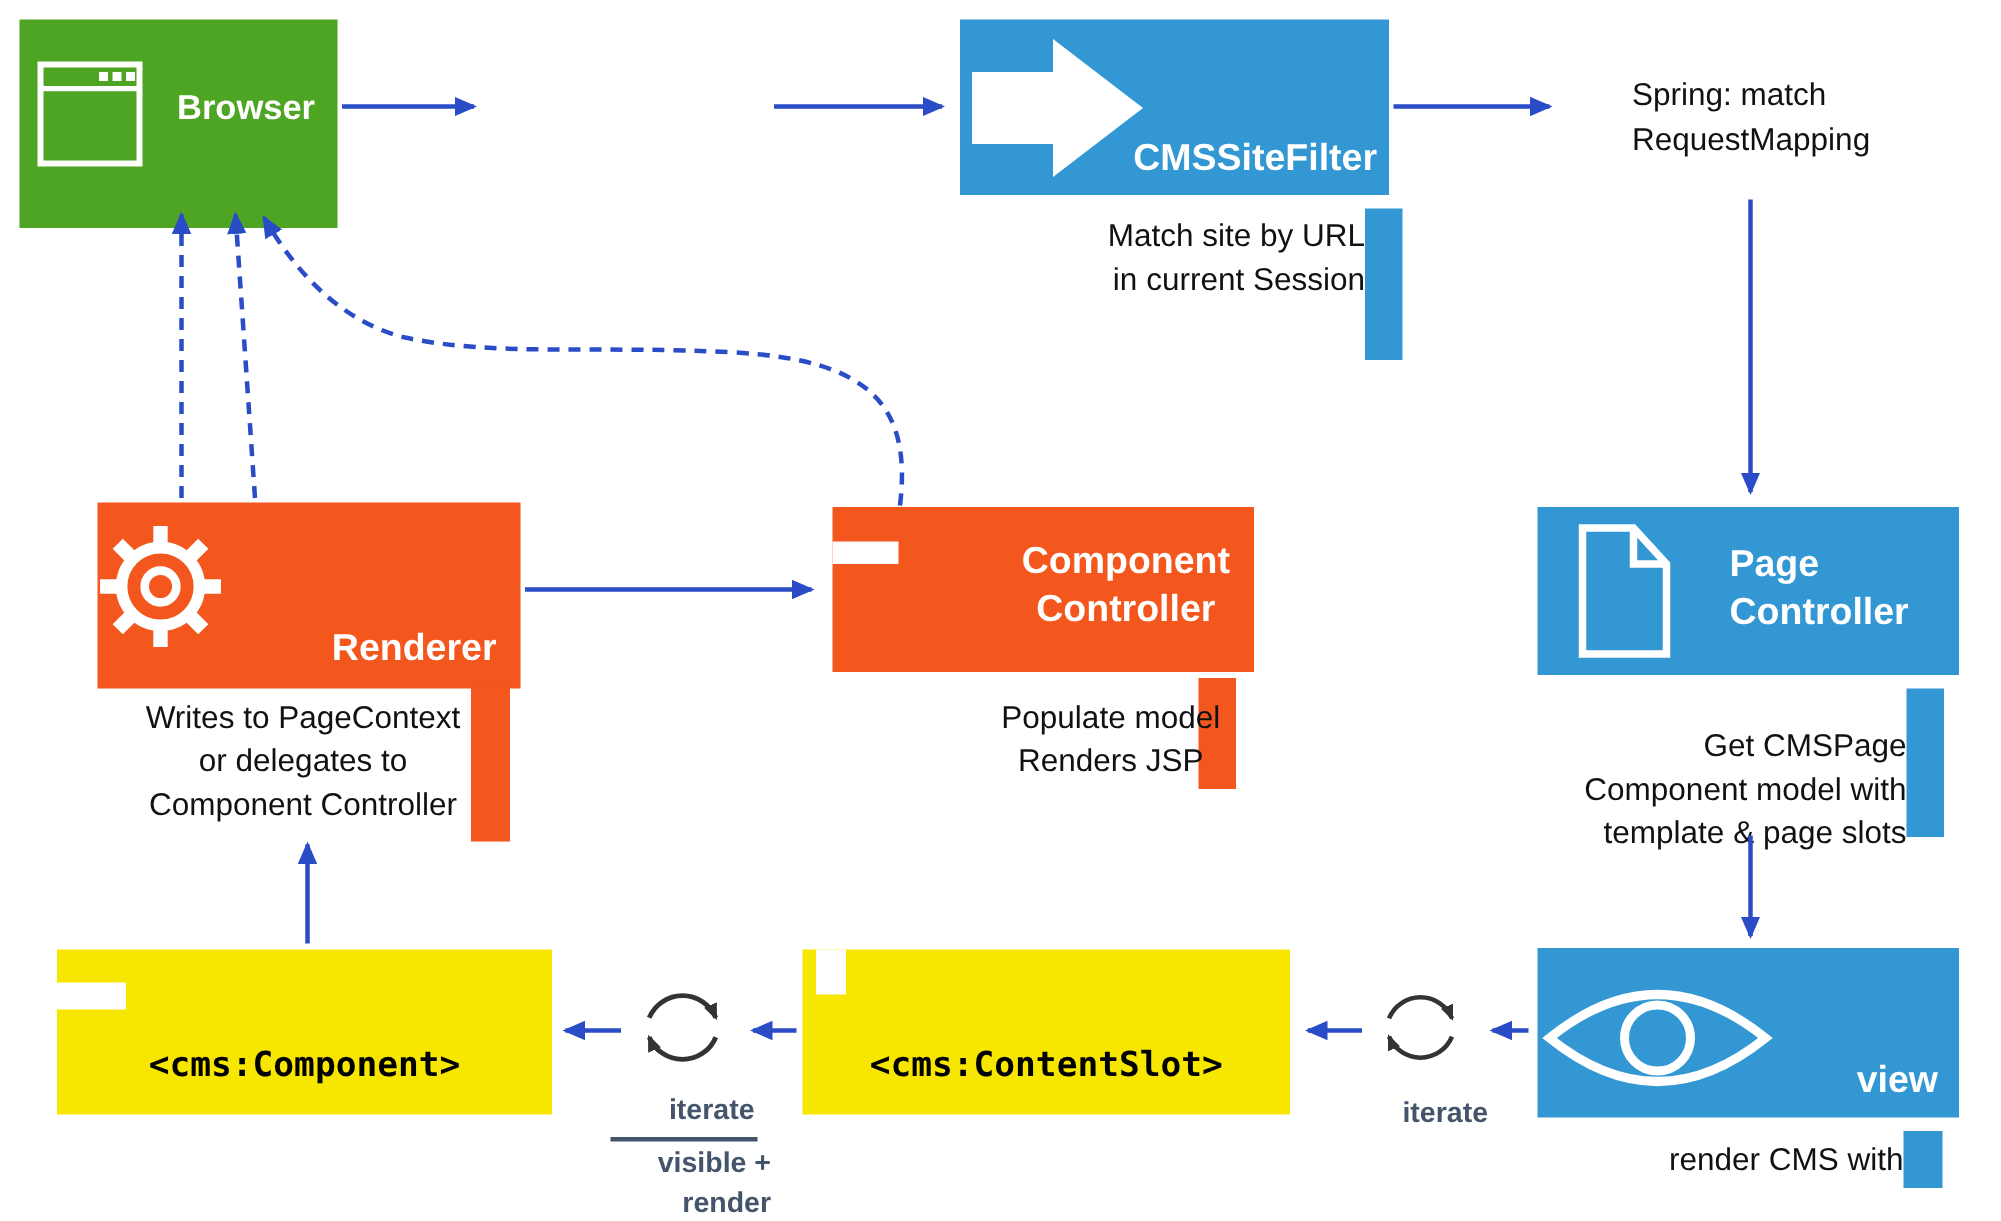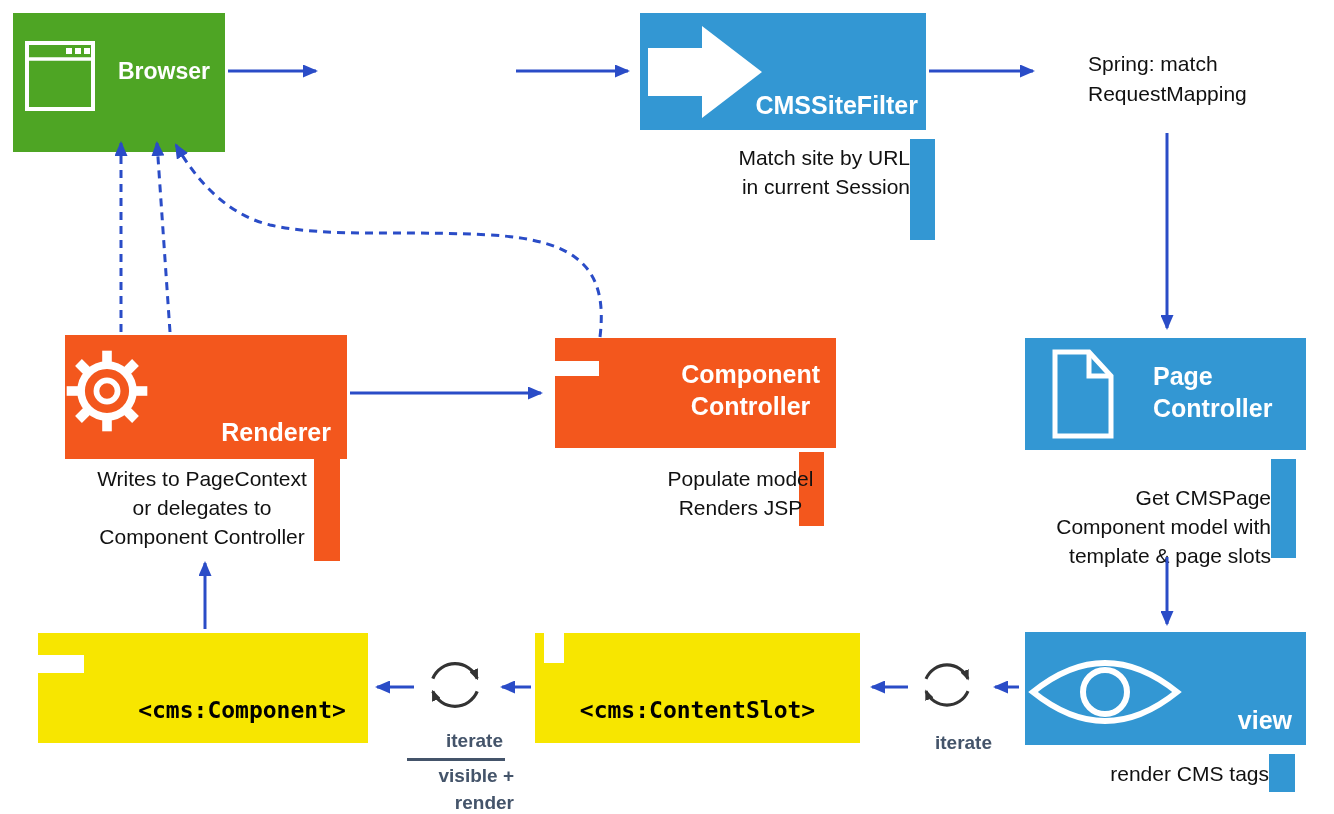--- a/index.html
+++ b/index.html
@@ -91,21 +91,21 @@
       <svg width="160" height="100" viewBox="0 0 160 100">
         <path d="M6,50 Q78,-8 150,50 Q78,108 6,50 Z" fill="none" stroke="#fff" stroke-width="6"></path>
         <circle cx="78" cy="50" r="22" fill="none" stroke="#fff" stroke-width="6"></circle>
       </svg>
     </span>
     <span class="boxlabel" style="right:14px;bottom:10px;font-size:25px;">view</span>
   </div>
 
   <div class="bar blue" style="left:1269px;top:754px;width:26px;height:38px;"></div>
   <div class="note right" style="left:1019px;top:759px;width:250px;">
-    <div>render CMS tags</div>
+    <div>render CMS with</div>
   </div>
 
   <div class="box orange" style="left:65px;top:335px;width:282px;height:124px;">
     <span class="icon" style="left:-6px;top:8px;">
       <svg width="96" height="96" viewBox="0 0 100 100" stroke="#fff" fill="none">
         <line x1="78" y1="50" x2="92" y2="50" stroke-width="10"></line>
         <line x1="69.8" y1="69.8" x2="79.7" y2="79.7" stroke-width="10"></line>
         <line x1="50" y1="78" x2="50" y2="92" stroke-width="10"></line>
         <line x1="30.2" y1="69.8" x2="20.3" y2="79.7" stroke-width="10"></line>
         <line x1="22" y1="50" x2="8" y2="50" stroke-width="10"></line>
@@ -134,21 +134,21 @@
   </div>
   <div class="notch" style="left:555px;top:361px;width:44px;height:15px;"></div>
 
   <div class="bar orange" style="left:799px;top:452px;width:25px;height:74px;"></div>
   <div class="note center" style="left:648px;top:464px;width:185px;">
     <div>Populate model</div>
     <div>Renders JSP</div>
   </div>
 
   <div class="box yellow" style="left:38px;top:633px;width:330px;height:110px;">
-    <div class="monolabel" style="top:64px;padding-left:39px;">&lt;cms:Component&gt;</div>
+    <div class="monolabel" style="top:64px;">&lt;cms:Component&gt;</div>
   </div>
   <div class="notch" style="left:38px;top:655px;width:46px;height:18px;"></div>
 
   <span class="icon" style="left:418px;top:648px;">
     <svg width="74" height="74" viewBox="0 0 80 80">
       <defs>
         <marker id="arrDark1" markerUnits="userSpaceOnUse" markerWidth="12" markerHeight="10" refX="10" refY="5" orient="auto">
           <path d="M0,0 L12,5 L0,10 z" fill="#333333"></path>
         </marker>
       </defs>

